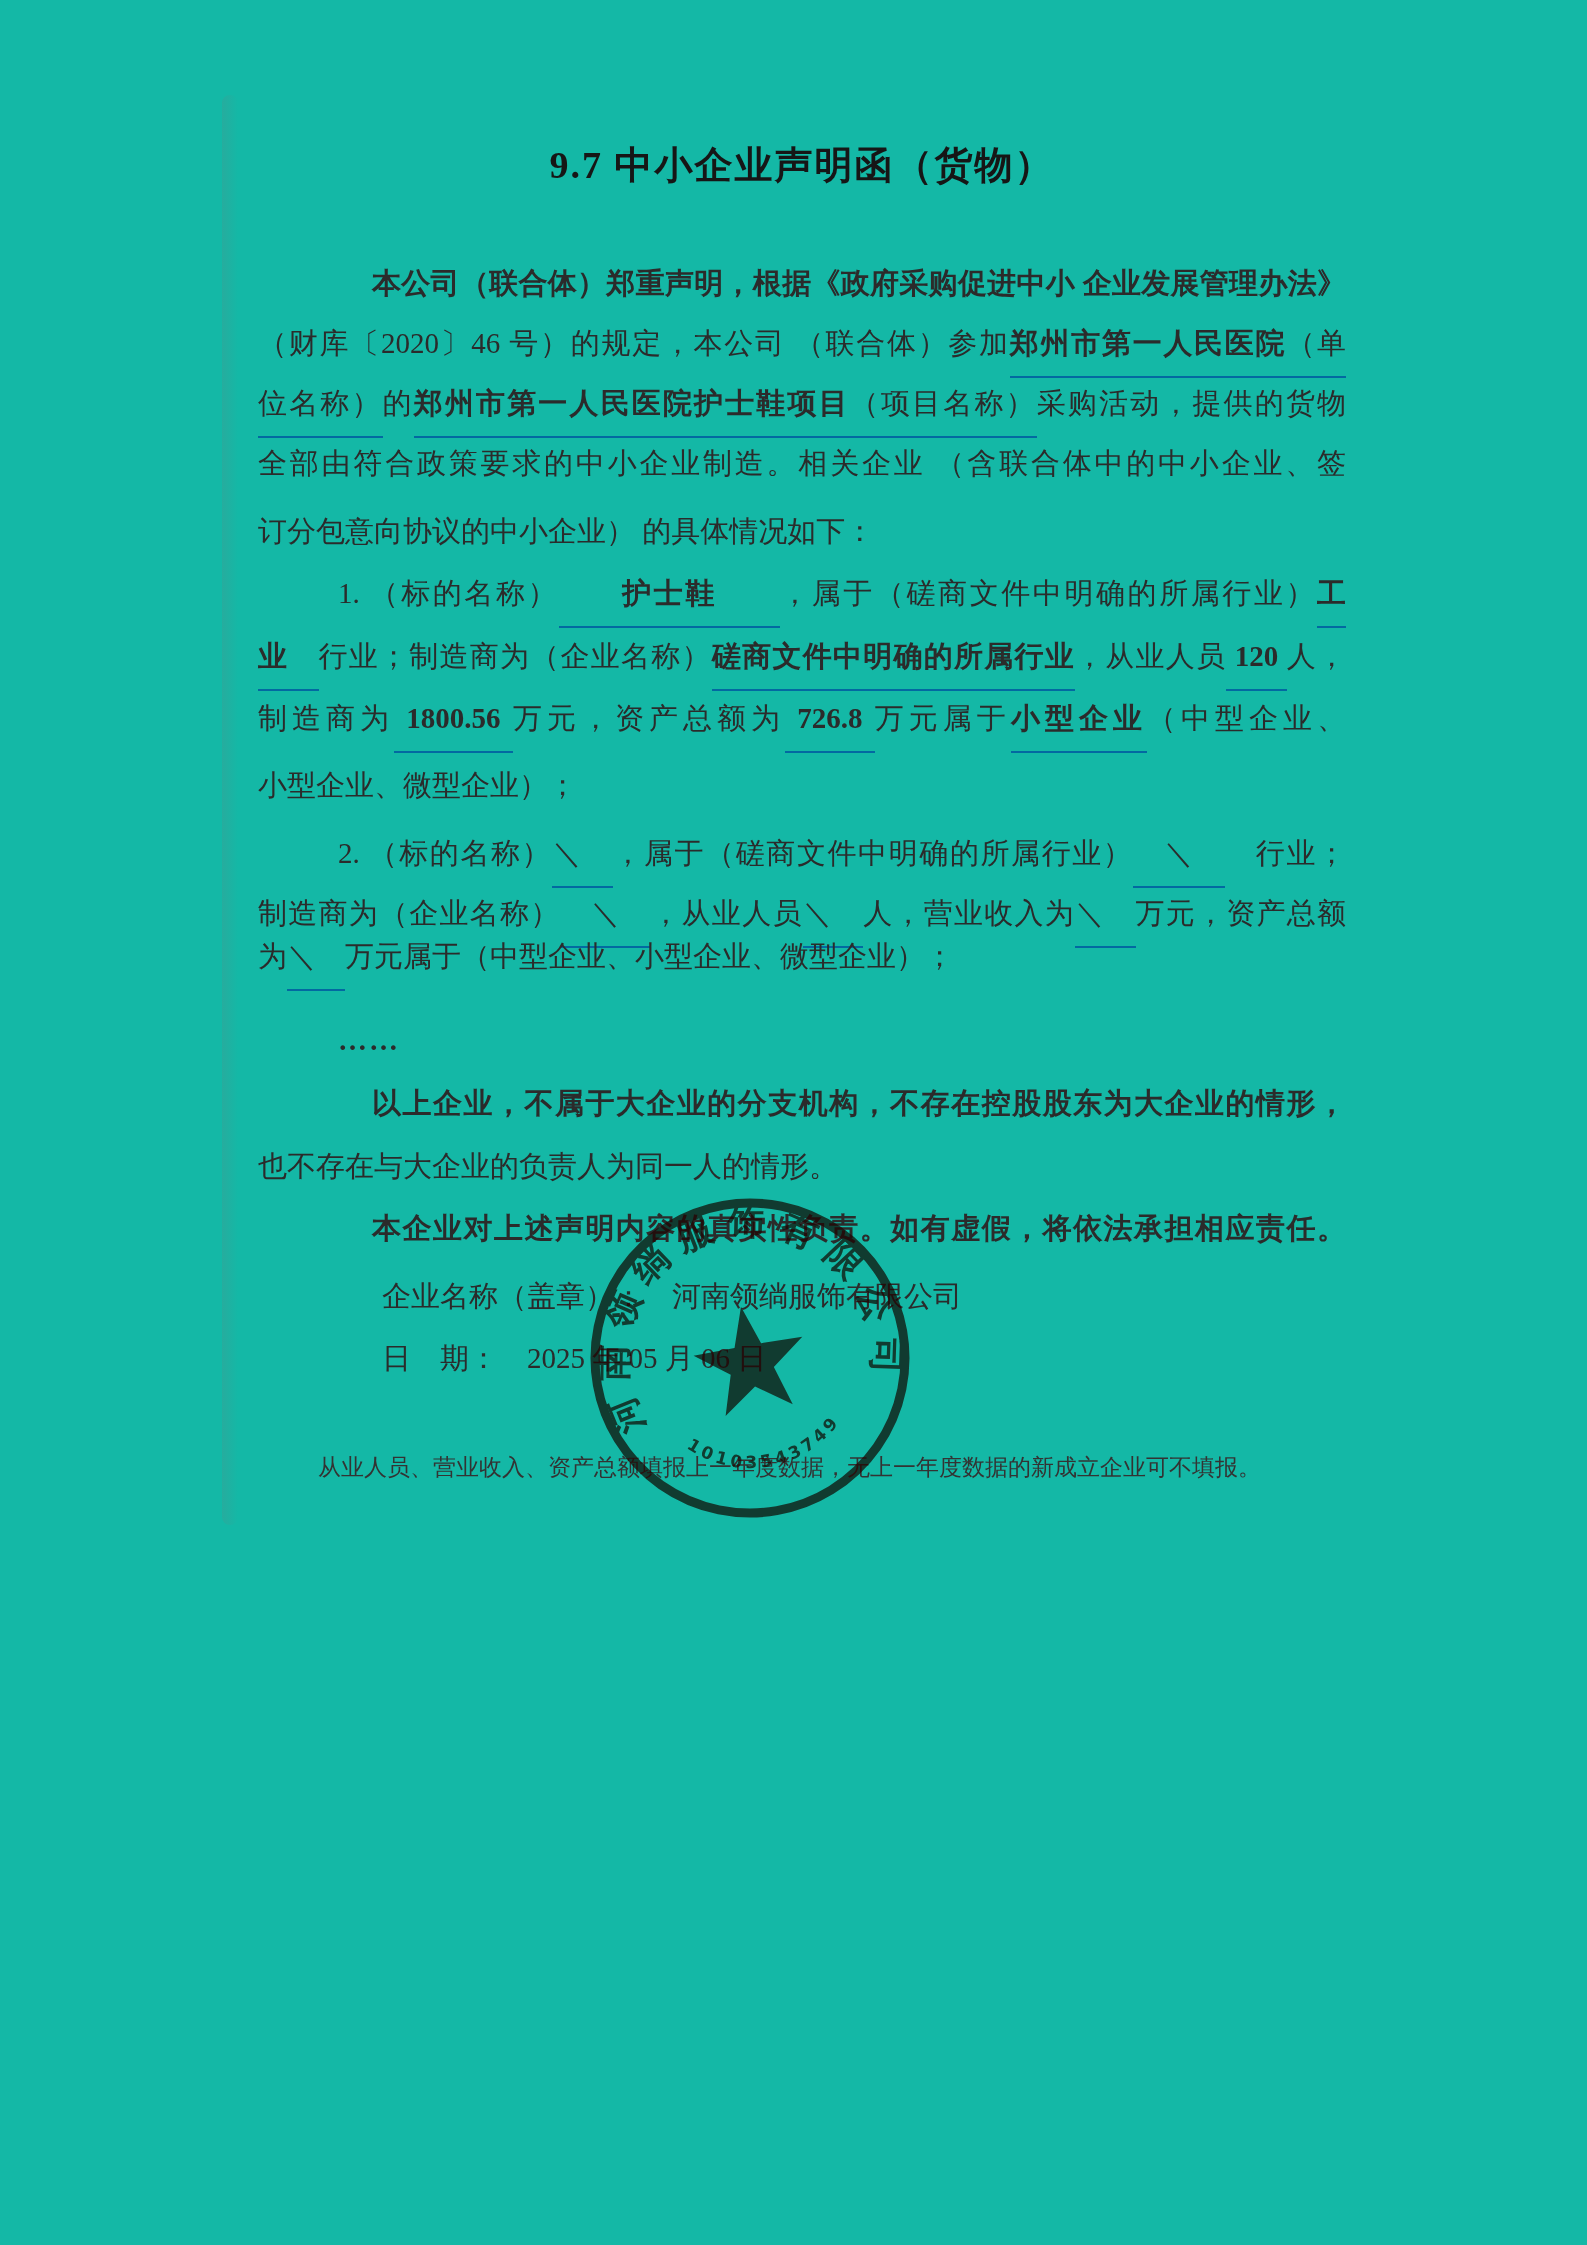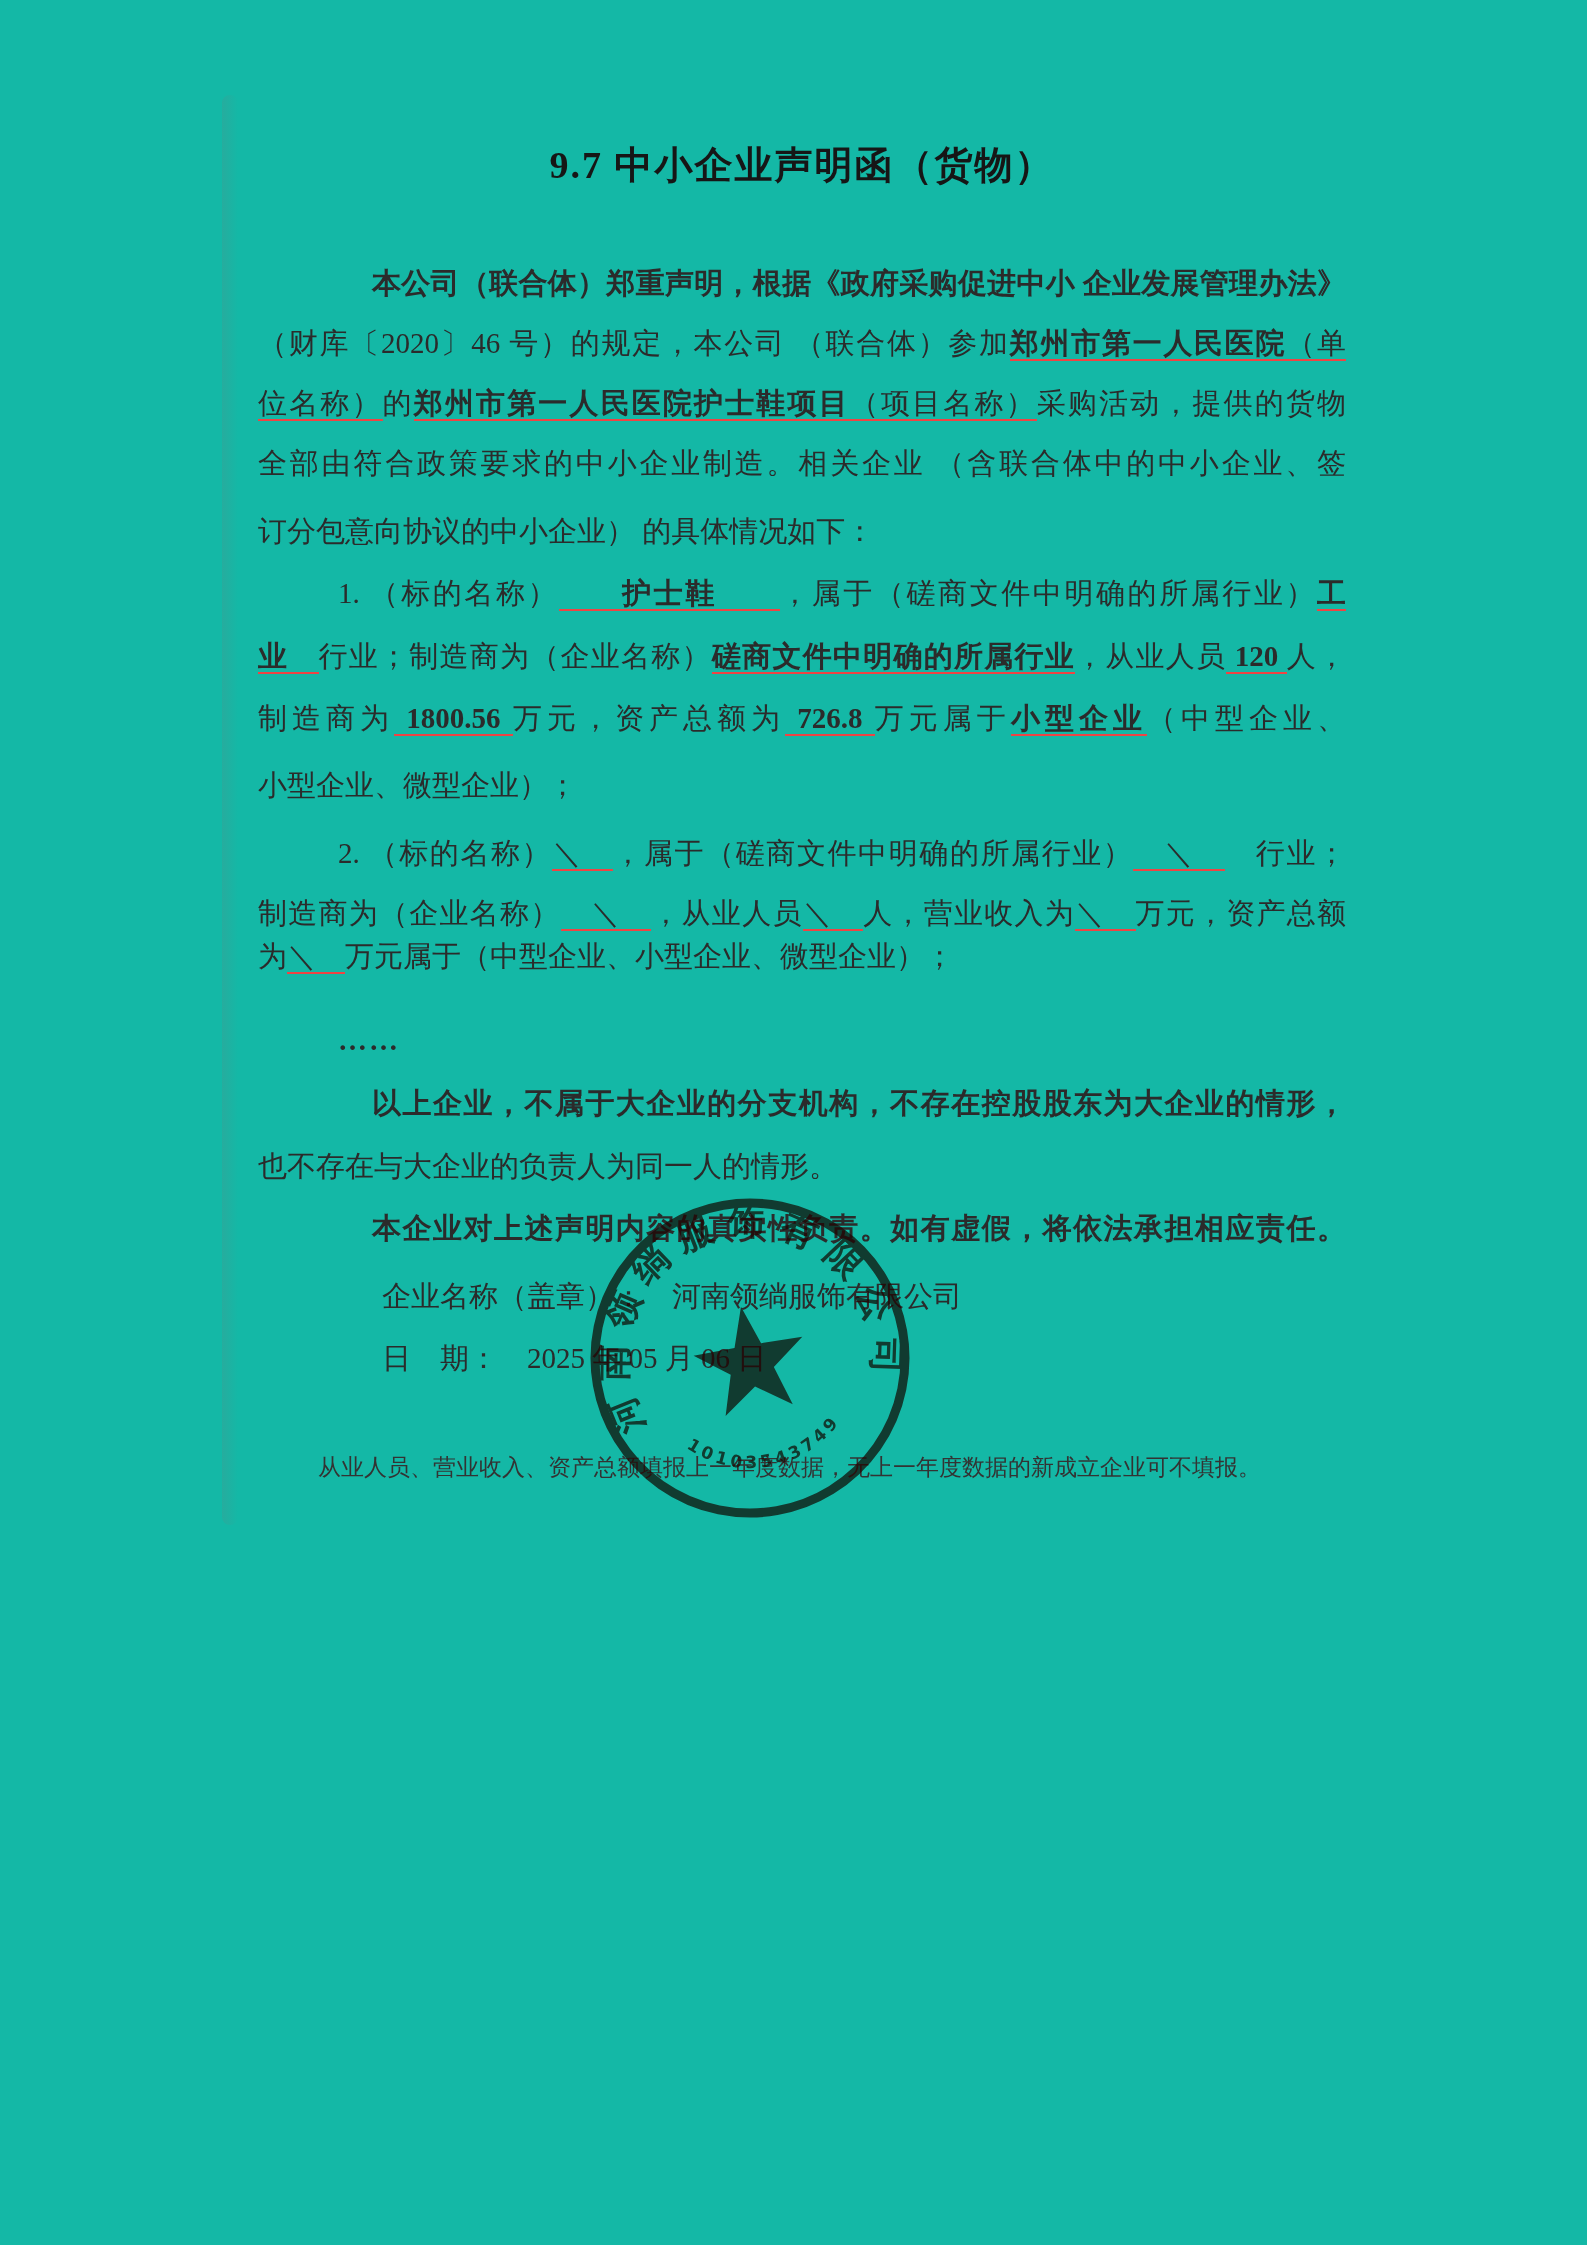--- a/index.html
+++ b/index.html
@@ -24,21 +24,21 @@
   .line{
     position:absolute;left:0;width:1088px;
     font-size:29px;line-height:60px;
   }
   .j{text-align:justify;text-align-last:justify;}
   .nw{white-space:nowrap;}
   .ind{text-indent:114px;font-weight:bold;}
   .ind2{text-indent:124px;}
   .ind-item{text-indent:80px;}
   .b{font-weight:bold;}
-  .bl{border-bottom:2px solid #ef4444;padding-bottom:0;}
+  .bl{border-bottom:2px solid #0369a1;padding-bottom:17px;}
   .dots{font-weight:bold;letter-spacing:2px;}
   .footnote{
     position:absolute;left:8px;top:1448px;width:1088px;
     font-size:23px;line-height:40px;text-indent:52px;color:#333;
   }
   .stamp{
     position:absolute;left:580px;top:1188px;width:340px;height:340px;
     transform:rotate(-10deg);
     mix-blend-mode:multiply;opacity:.88;
     pointer-events:none;

